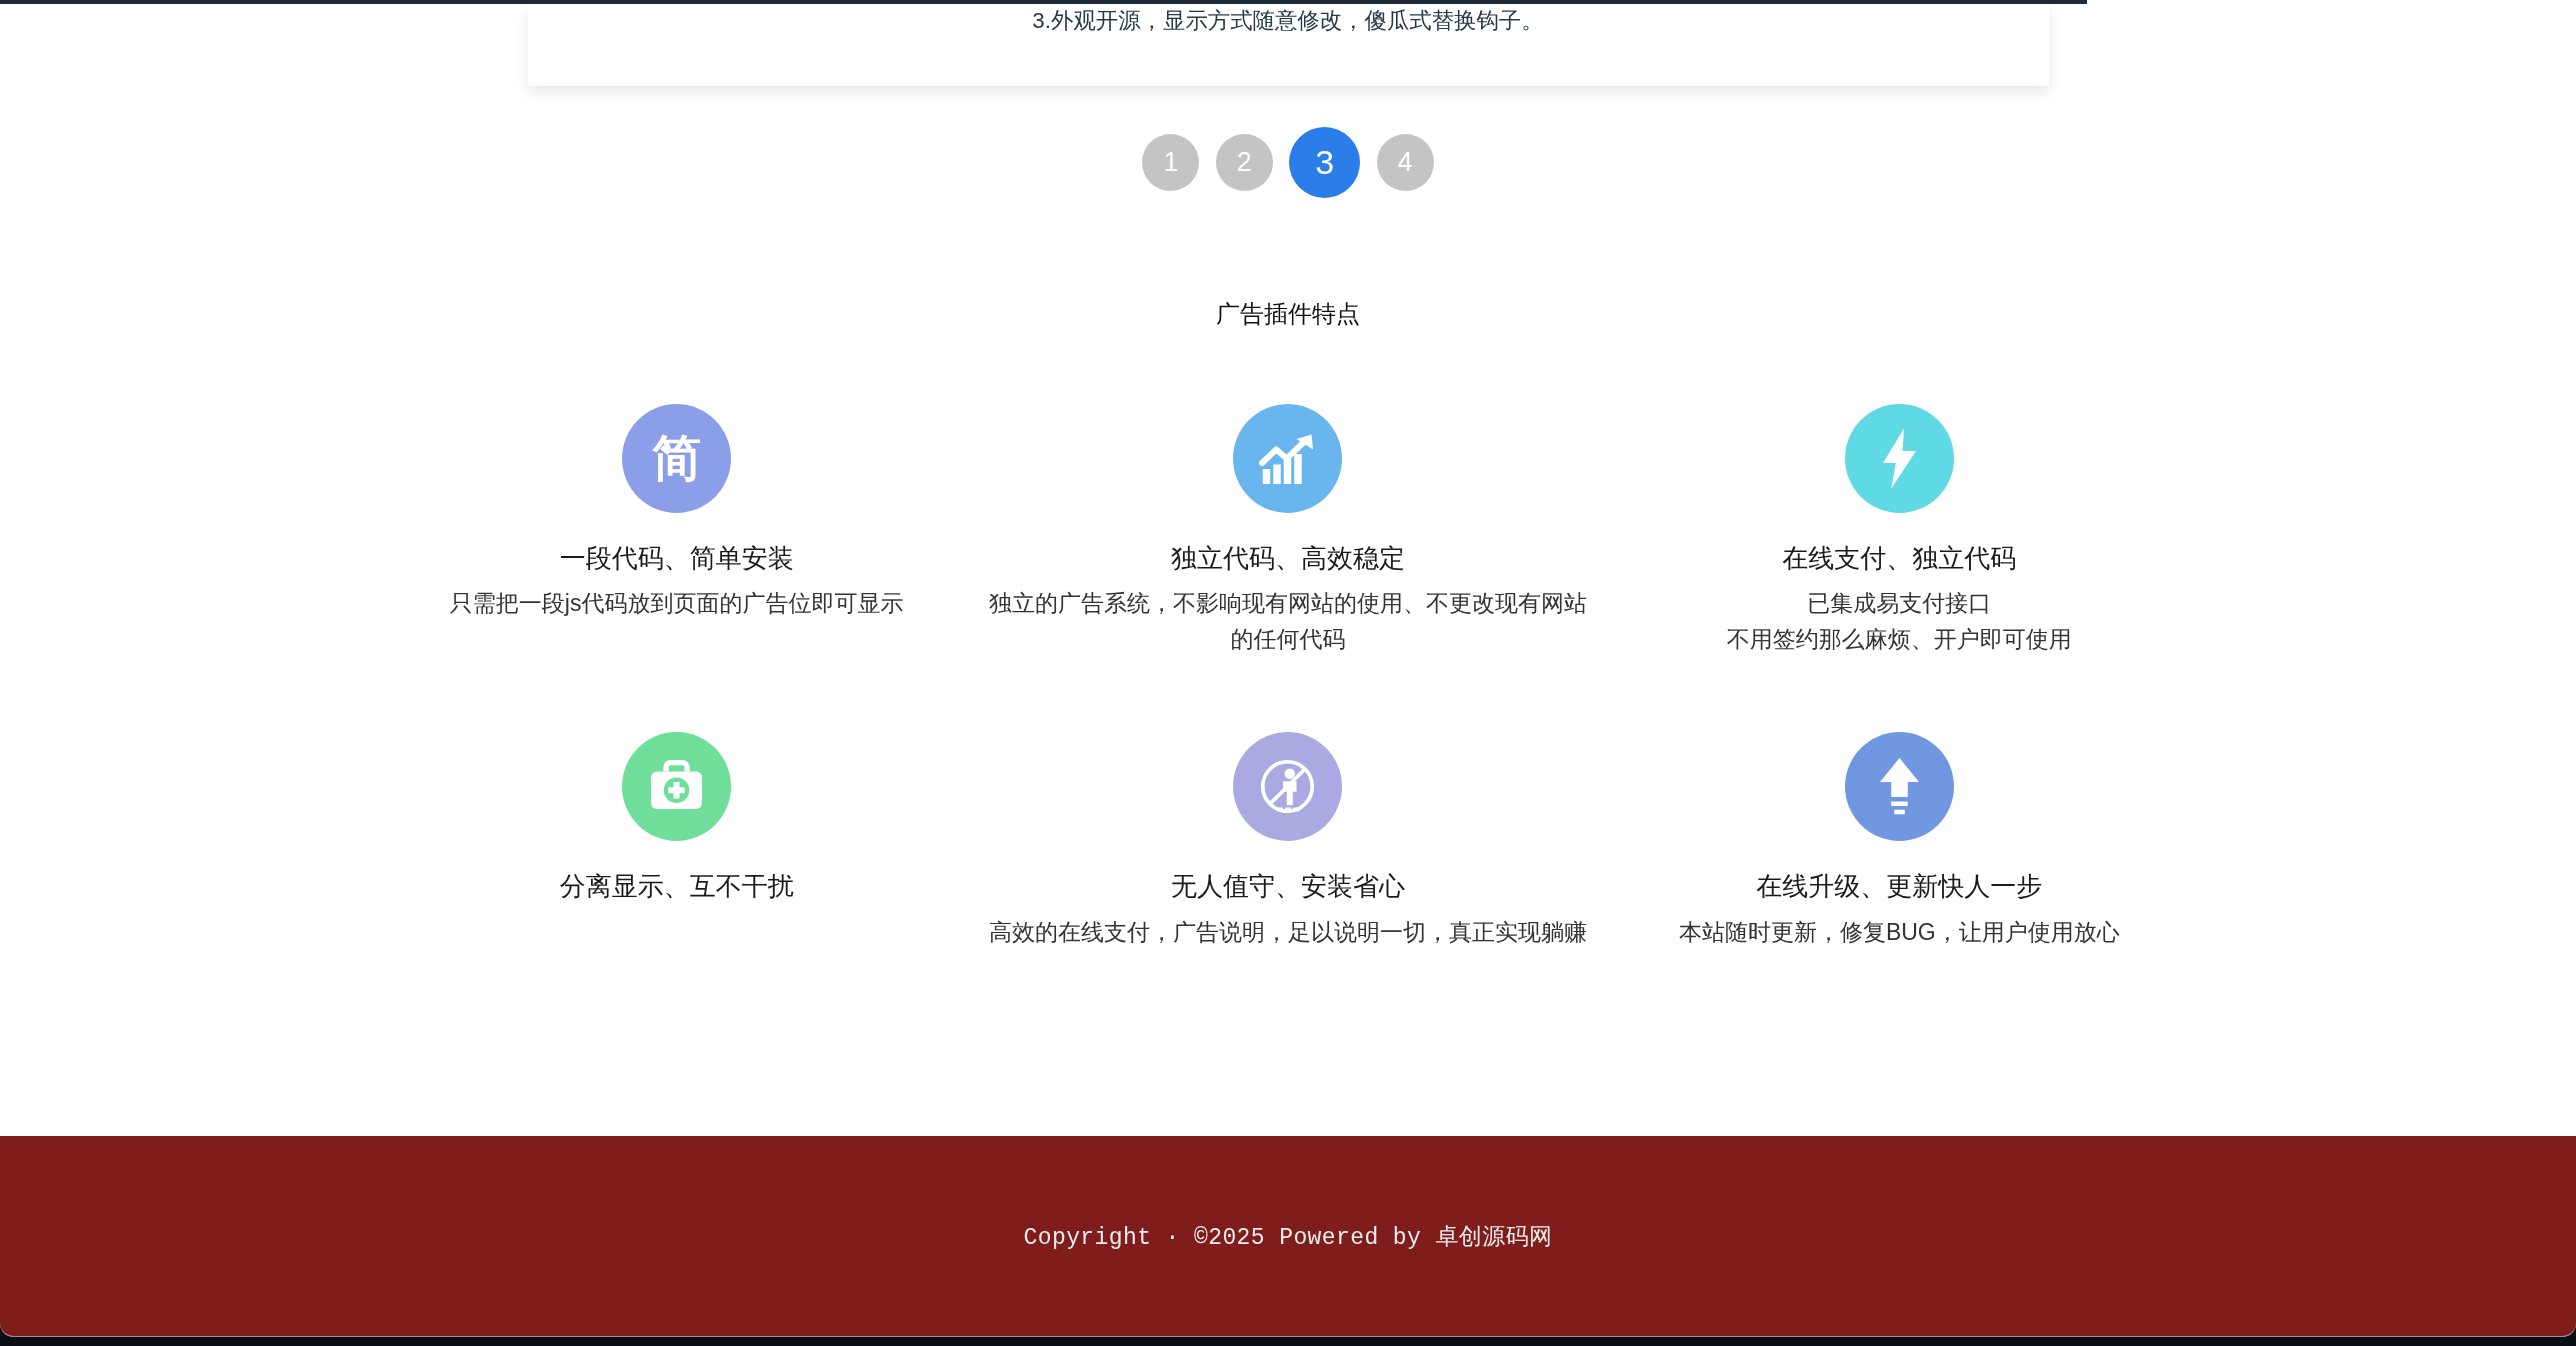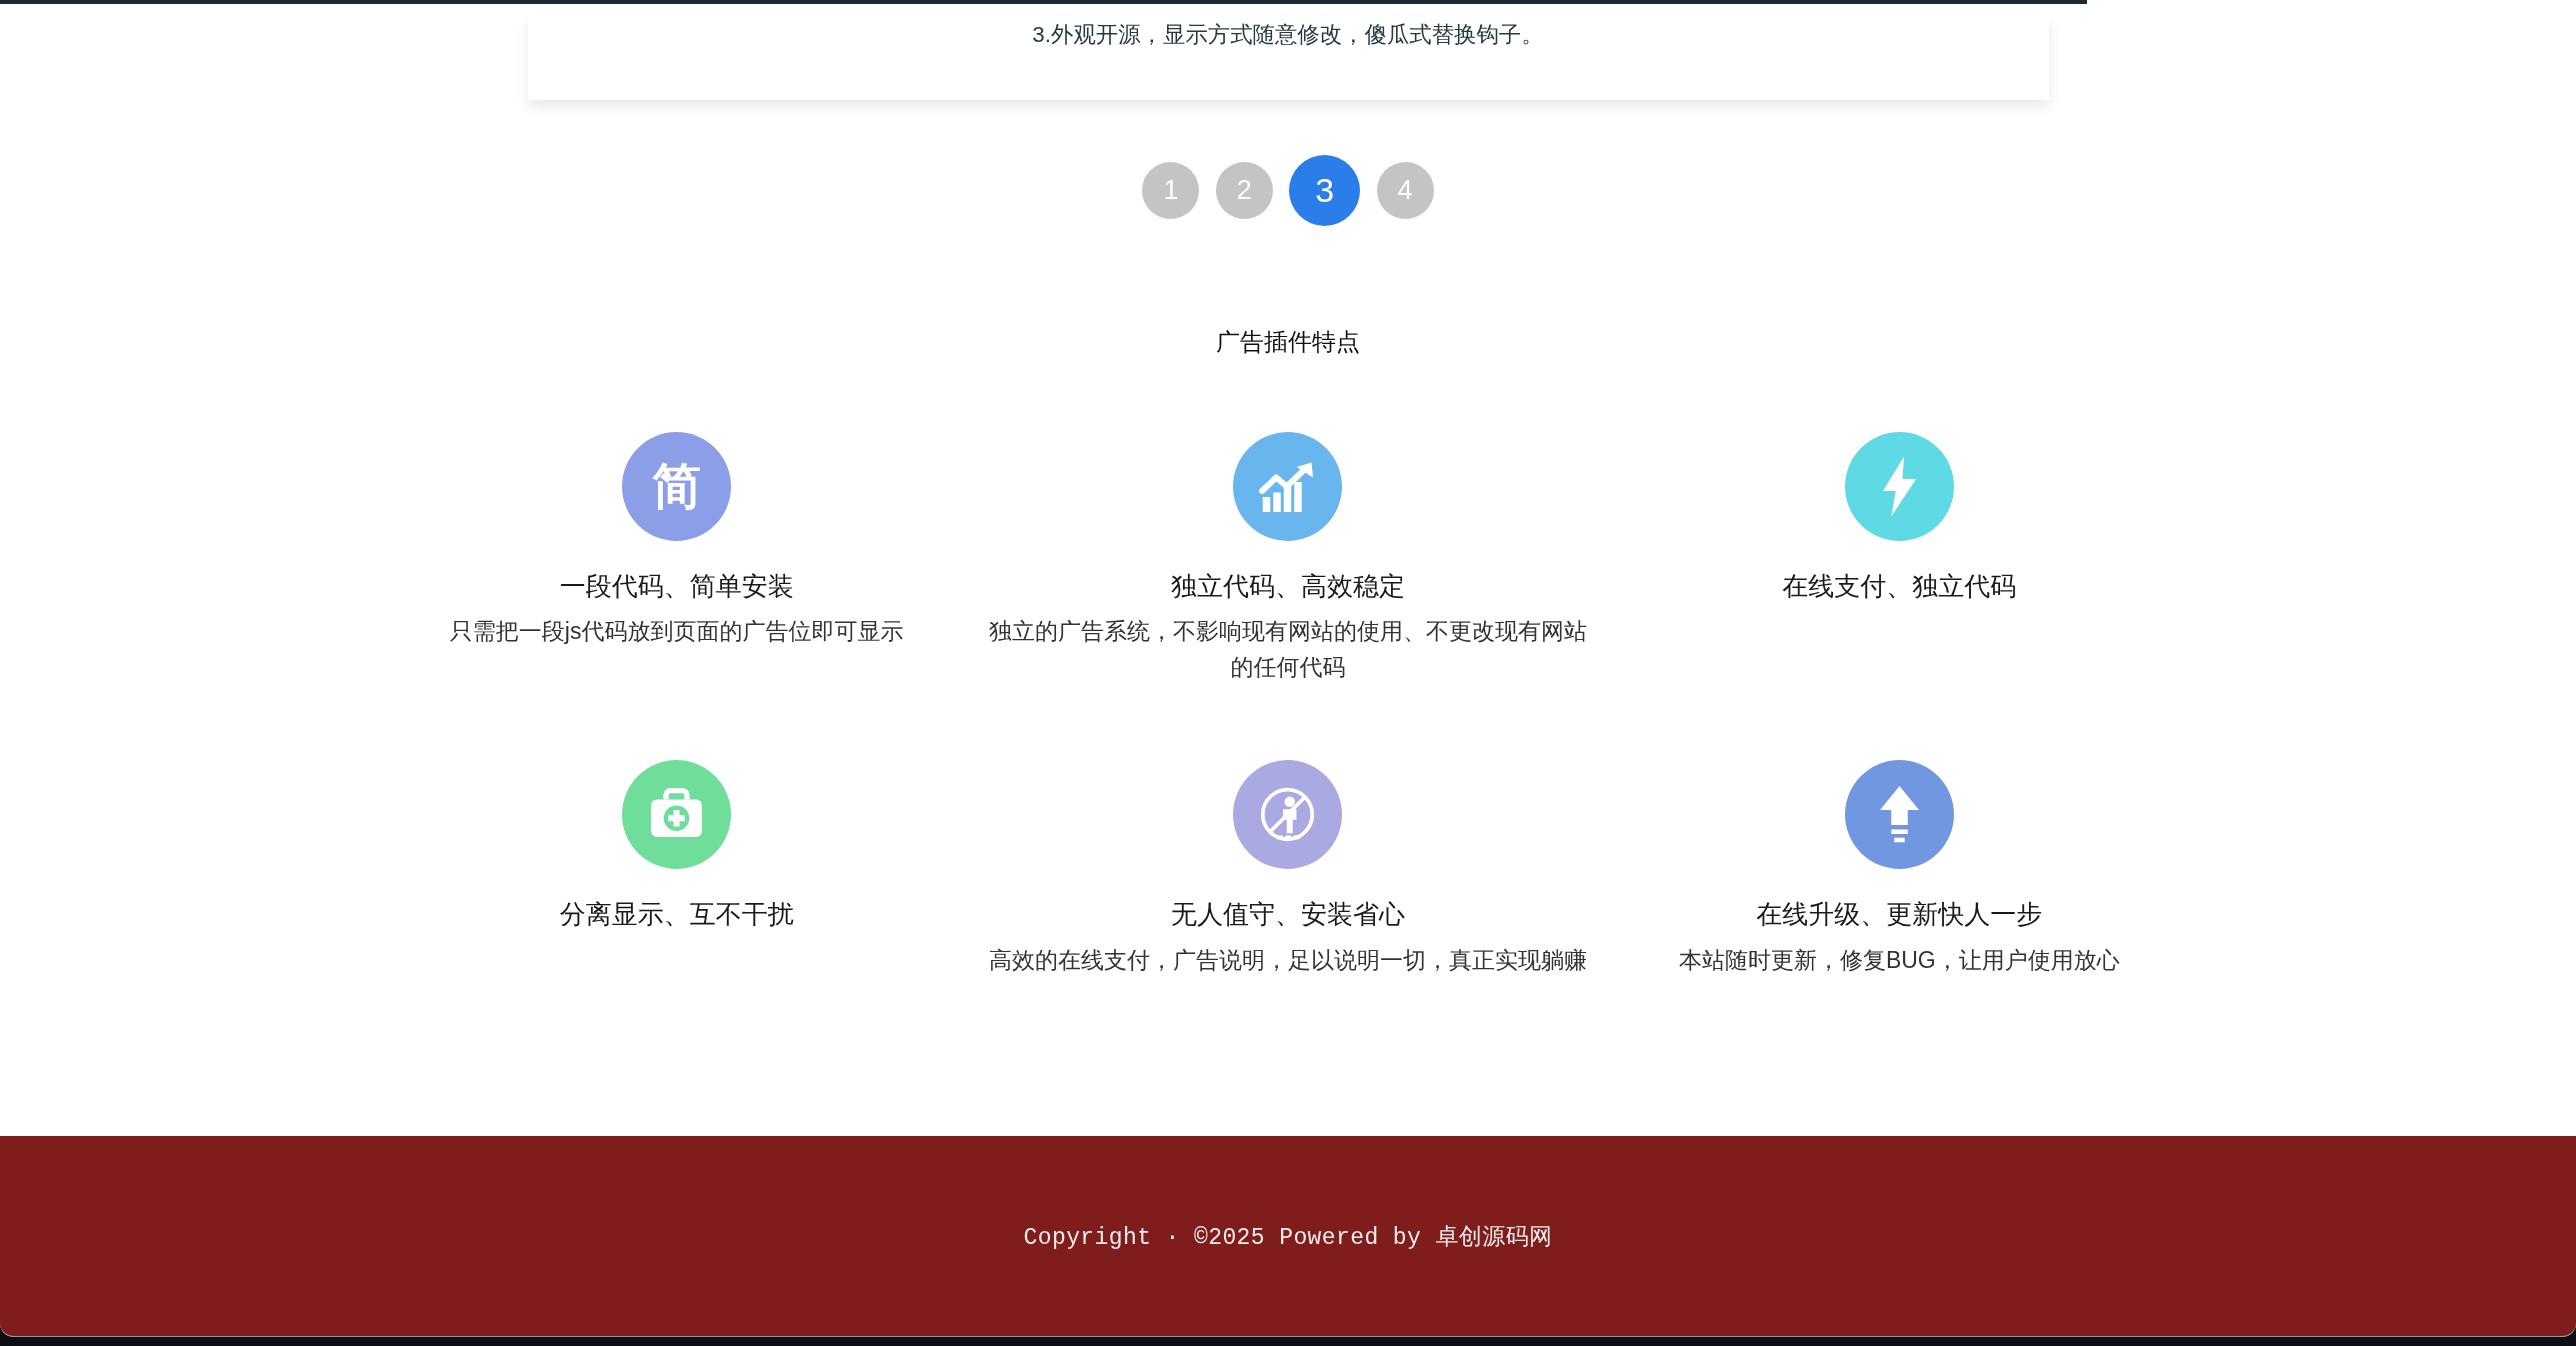--- a/index.html
+++ b/index.html
@@ -21,21 +21,21 @@
     flex-direction: column;
   }
   .top-strip {
     position: absolute;
     top: 0; left: 0;
     width: 2087px; height: 3.7px;
     background: #1d2a36;
   }
   .hero-card {
     width: 1521px;
-    margin: 14px auto;
+    margin: 0 auto;
     height: 86px;
     flex: 0 0 auto;
     background: #ffffff;
     box-shadow: 0 7.5px 13.4px rgba(0,0,0,0.09);
     text-align: center;
   }
   .hero-card p {
     margin: 0;
     padding-top: 4.5px;
     font-size: 22.4px;
@@ -188,20 +188,22 @@
     <h3 class="feature-title">独立代码、高效稳定</h3>
     <p class="feature-desc">独立的广告系统，不影响现有网站的使用、不更改现有网站的任何代码</p>
   </div>
       <div class="feature">
     <div class="feature-icon" style="background: rgb(95, 217, 228);">
           <svg viewBox="0 0 100 100">
     <polygon points="56,10 28,56 45,56 39,90 72,40 54,40" fill="#fff"></polygon>
   </svg>
         </div>
     <h3 class="feature-title">在线支付、独立代码</h3>
+    <p class="feature-desc">已集成易支付接口
+不用签约那么麻烦、开户即可使用</p>
   </div>
       <div class="feature">
     <div class="feature-icon" style="background: rgb(111, 222, 155);">
           <svg viewBox="0 0 100 100">
     <path d="M36,30 v-6 a6,6 0 0 1 6,-6 h16 a6,6 0 0 1 6,6 v6" fill="none" stroke="#fff" stroke-width="7"></path>
     <rect x="16" y="30" width="68" height="50" rx="8" fill="#fff"></rect>
     <circle cx="50" cy="55" r="17" fill="#6fde9b"></circle>
     <path d="M46,44 h8 v7 h7 v8 h-7 v7 h-8 v-7 h-7 v-8 h7 z" fill="#fff"></path>
   </svg>
         </div>

